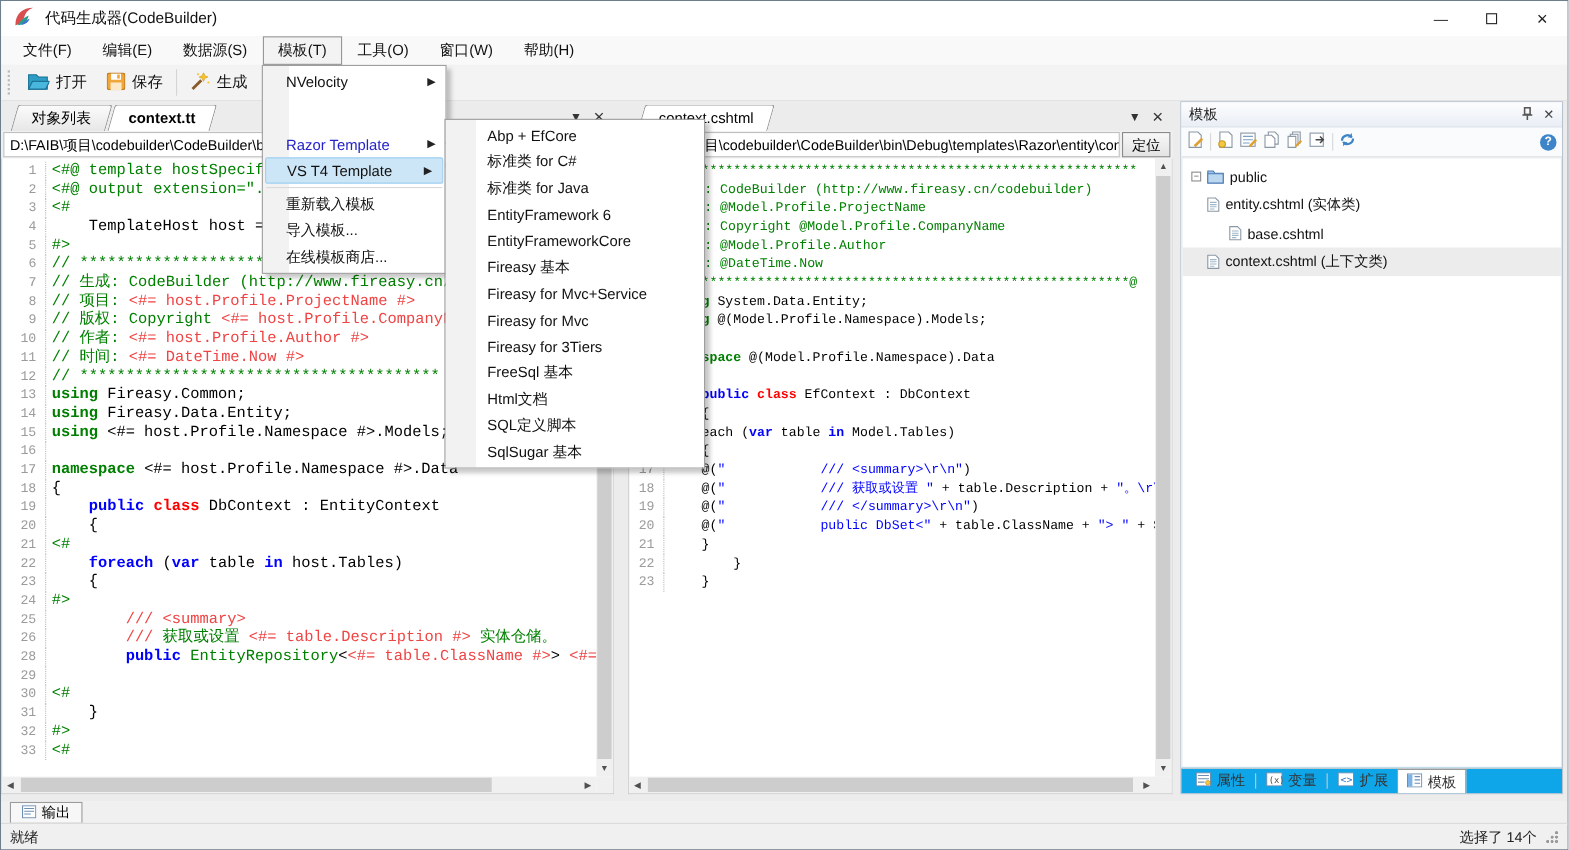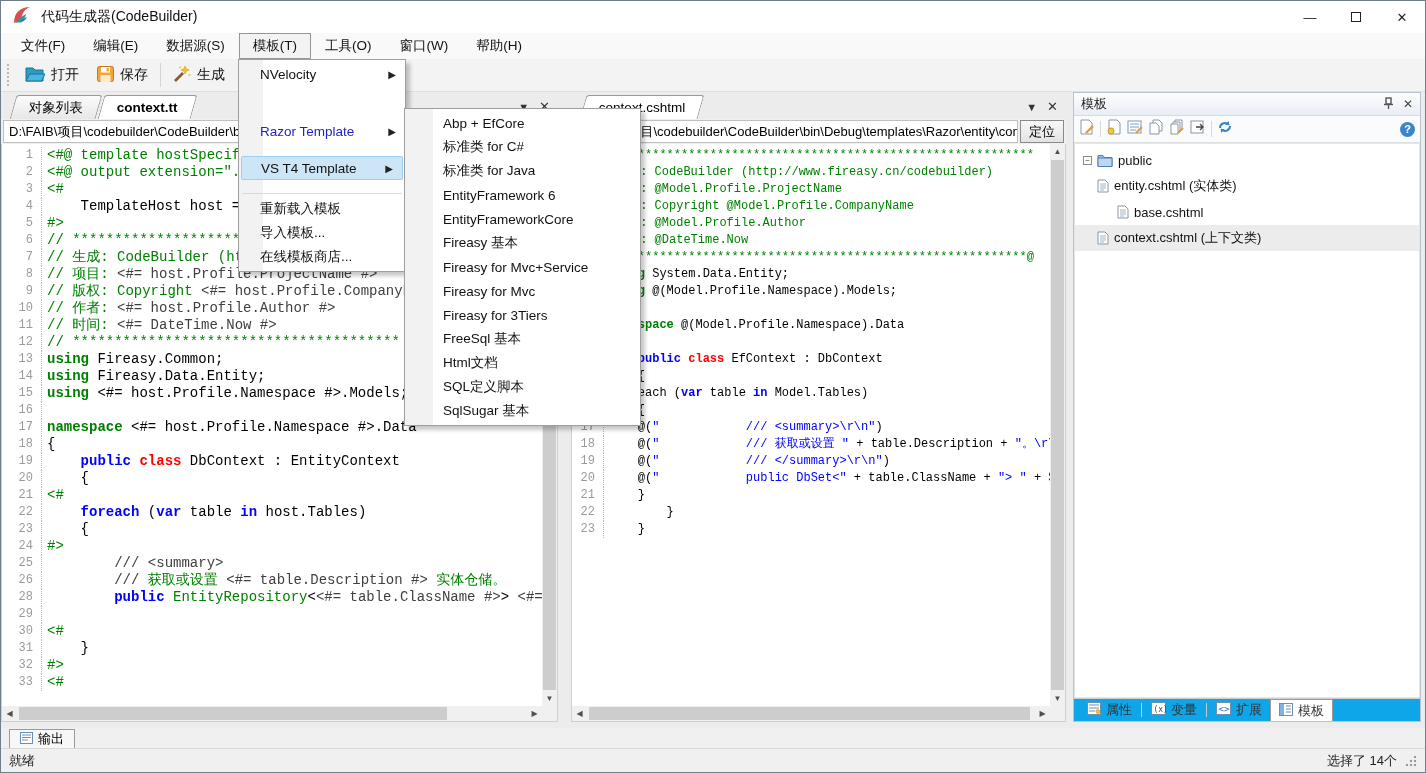--- a/index.html
+++ b/index.html
@@ -41,21 +41,21 @@
   .path-box { flex:1; height:23px; border:1px solid #c0c0c0; background:#fff; font-size:13px; line-height:21px; padding:0 5px; overflow:hidden; white-space:nowrap; color:#000; }
   .locate-btn { width:44px; height:23px; border:1px solid #8a8a8a; background:linear-gradient(#f8f8f8,#e3e3e3); font-size:13px; display:flex; align-items:center; justify-content:center; }
 
   .code-wrap { flex:1; position:relative; background:#fff; border:1px solid #d0d0d0; border-top:none; margin-bottom:6px; }
   .code { position:absolute; left:0; top:0; right:15px; bottom:15px; overflow:hidden; font-family:"Liberation Mono","DejaVu Sans Mono",monospace; padding-top:3px; }
   .cl { display:flex; height:17px; line-height:17px; }
   .lt { white-space:pre; }
   .ln { flex:0 0 40px; text-align:right; padding-right:8px; color:#9b9b9b; border-right:1px dotted #b9b9b9; margin-right:5px; font-size:12px; }
   .egroup.right .ln { flex-basis:32px; }
   .code.fl { font-size:14px; } .code.fr { font-size:12px; }
-  .cm { color:#008000; } .gy { color:#404040; }
+  .cm { color:#008000; } .gy { color:#ef4444; }
   .kw { color:#0000ff; font-weight:bold; } .kg { color:#008000; font-weight:bold; }
   .cls { color:#ff0000; font-weight:bold; } .ty { color:#008000; } .st { color:#0000ff; }
 
   .vscroll { position:absolute; top:0; right:0; bottom:15px; width:15px; background:#f0f0f0; }
   .hscroll { position:absolute; left:0; right:15px; bottom:0; height:15px; background:#f0f0f0; }
   .sarrow { position:absolute; width:15px; height:15px; display:flex; align-items:center; justify-content:center; font-size:8px; color:#505050; }
   .vthumb { position:absolute; left:1px; right:1px; top:16px; bottom:16px; background:#cdcdcd; }
   .hthumb { position:absolute; top:1px; bottom:1px; background:#cdcdcd; }
   .corner { position:absolute; right:0; bottom:0; width:15px; height:15px; background:#f0f0f0; }
 
@@ -92,21 +92,21 @@
       radial-gradient(circle at 6px 10px,#9a9a9a 1.2px,transparent 1.6px),
       radial-gradient(circle at 10px 10px,#9a9a9a 1.2px,transparent 1.6px); }
 
   
   .menu-pop { position:absolute; left:237px; top:58px; width:168px; background:linear-gradient(to right,#f2f2f2 0,#f2f2f2 24px,#fff 24px); border:1px solid #9e9e9e; box-shadow:4px 4px 4px rgba(0,0,0,.22); padding:2px 0; z-index:60; font-size:13.5px; }
   .submenu-pop { position:absolute; left:403px; top:107px; width:237px; background:linear-gradient(to right,#f2f2f2 0,#f2f2f2 28px,#fff 28px); border:1px solid #9e9e9e; box-shadow:4px 4px 4px rgba(0,0,0,.22); padding:2px 0; z-index:61; font-size:13.5px; }
   .mi { height:24px; display:flex; align-items:center; padding-left:21px; position:relative; color:#111; white-space:nowrap; }
   .submenu-pop .mi { padding-left:38px; }
   .mi .arrow { position:absolute; right:9px; font-size:10px; color:#222; }
   .mi.accent { color:#2323c8;margin-top:33px; }
-  .mi.hl { margin:13px 2px; padding-left:19px; background:#cde6f7; border:1px solid #9ecff2; border-radius:2px; height:24px; }
+  .mi.hl { margin:0 2px; padding-left:19px; background:#cde6f7; border:1px solid #9ecff2; border-radius:2px; height:24px; }
   .msep { height:1px; background:#d9d9d9; margin:3px 3px 3px 3px; }
 </style>
 </head>
 <body>
 
 <div class="window">
 
   <div class="titlebar">
     <span>
       <svg width="22" height="22" viewBox="0 0 22 22">

